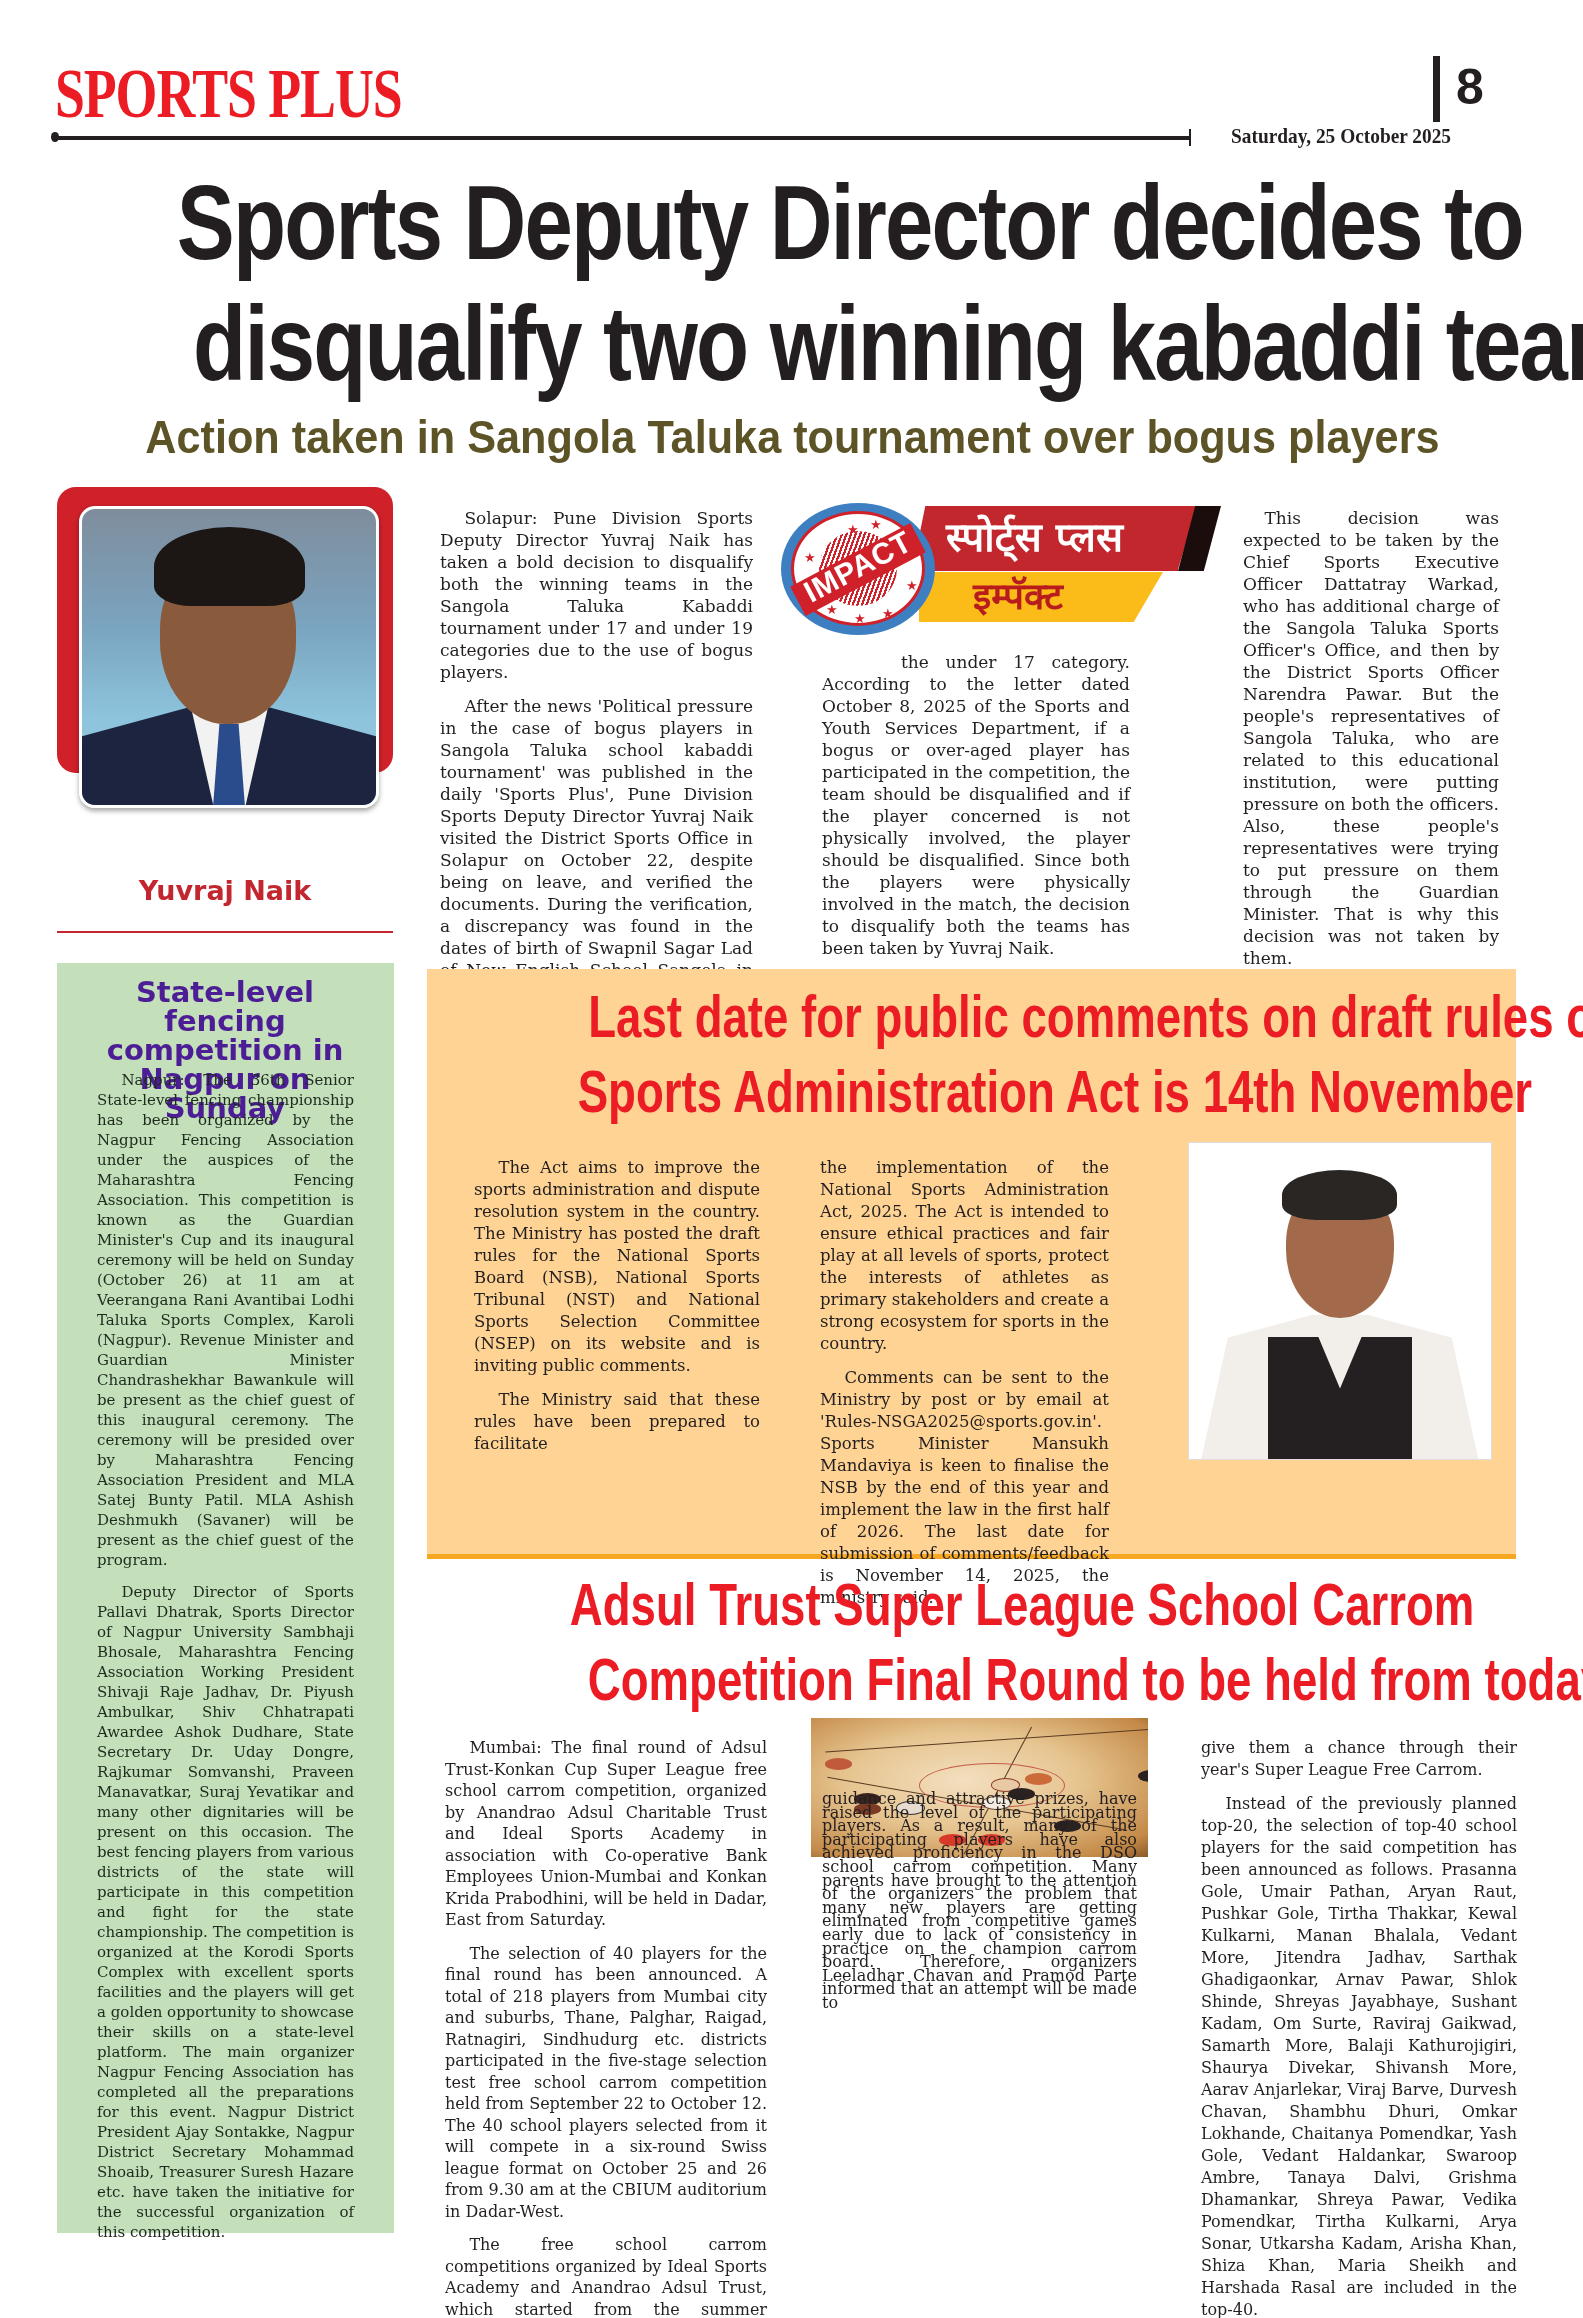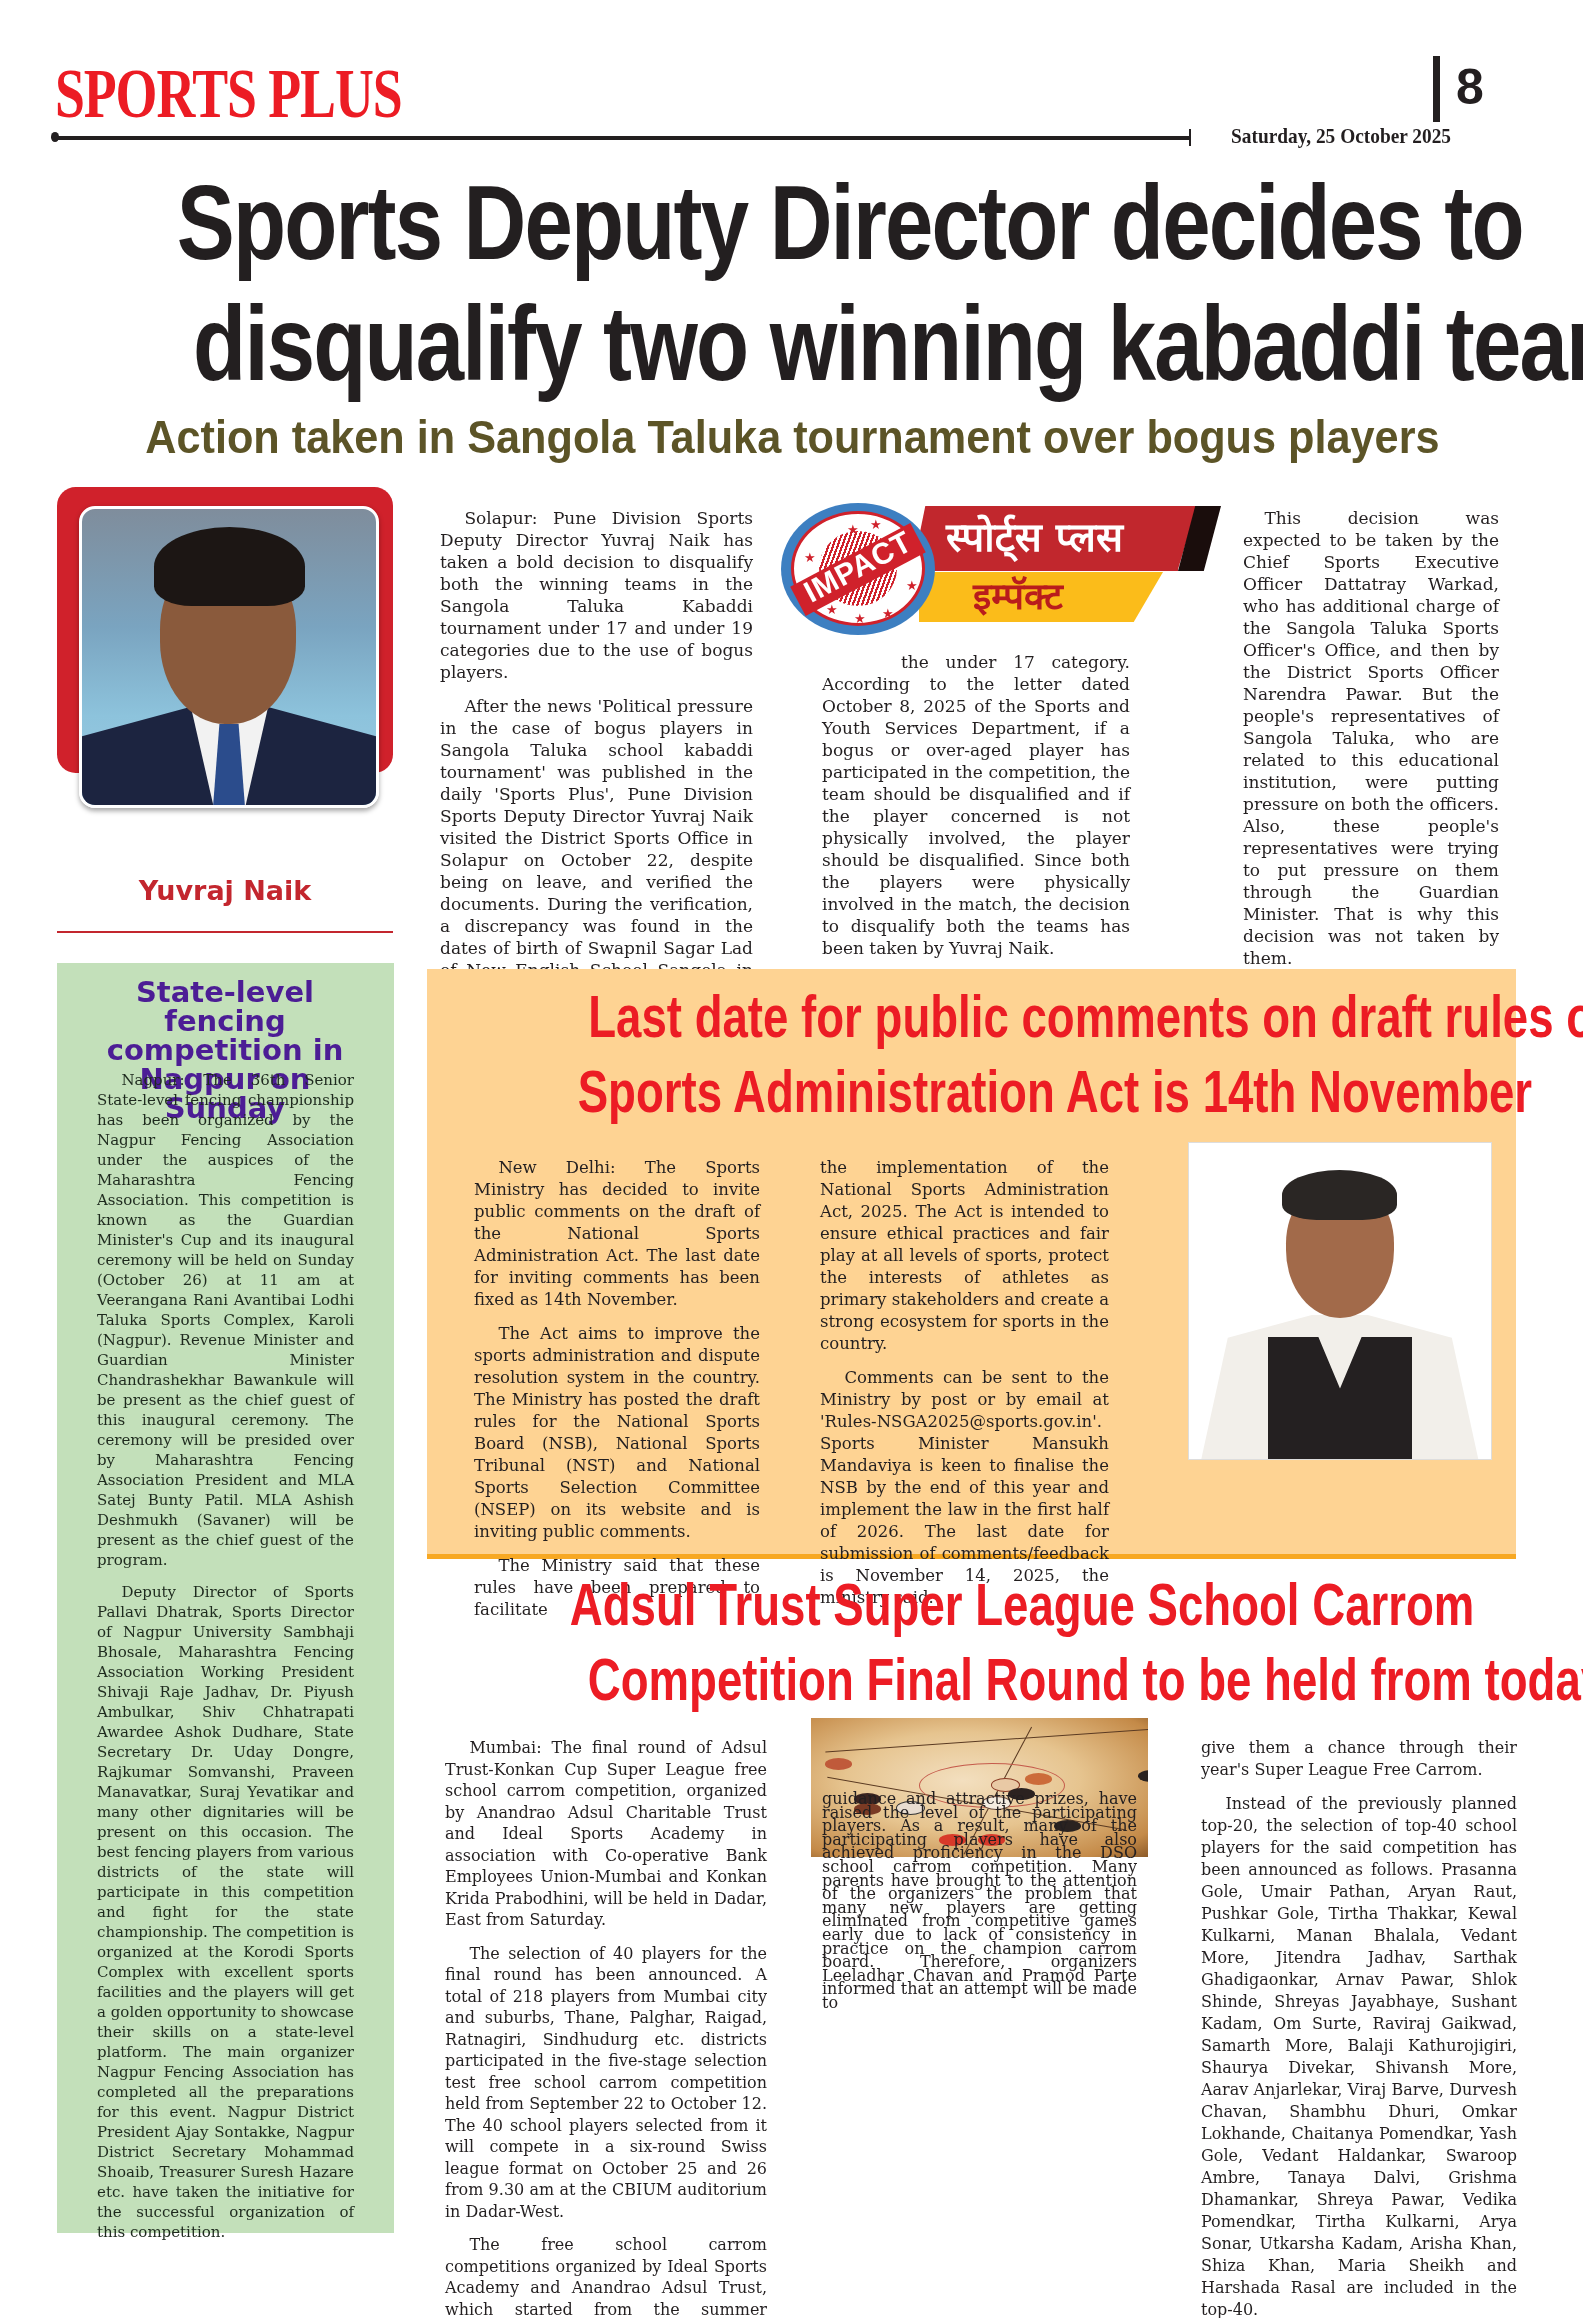--- a/index.html
+++ b/index.html
@@ -144,21 +144,20 @@
   <p>Nagpur: The 36th Senior State-level fencing championship has been organized by the Nagpur Fencing Association under the auspices of the Maharashtra Fencing Association. This competition is known as the Guardian Minister's Cup and its inaugural ceremony will be held on Sunday (October 26) at 11 am at Veerangana Rani Avantibai Lodhi Taluka Sports Complex, Karoli (Nagpur). Revenue Minister and Guardian Minister Chandrashekhar Bawankule will be present as the chief guest of this inaugural ceremony. The ceremony will be presided over by Maharashtra Fencing Association President and MLA Satej Bunty Patil. MLA Ashish Deshmukh (Savaner) will be present as the chief guest of the program.</p>
   <p>Deputy Director of Sports Pallavi Dhatrak, Sports Director of Nagpur University Sambhaji Bhosale, Maharashtra Fencing Association Working President Shivaji Raje Jadhav, Dr. Piyush Ambulkar, Shiv Chhatrapati Awardee Ashok Dudhare, State Secretary Dr. Uday Dongre, Rajkumar Somvanshi, Praveen Manavatkar, Suraj Yevatikar and many other dignitaries will be present on this occasion. The best fencing players from various districts of the state will participate in this competition and fight for the state championship. The competition is organized at the Korodi Sports Complex with excellent sports facilities and the players will get a golden opportunity to showcase their skills on a state-level platform. The main organizer Nagpur Fencing Association has completed all the preparations for this event. Nagpur District President Ajay Sontakke, Nagpur District Secretary Mohammad Shoaib, Treasurer Suresh Hazare etc. have taken the initiative for the successful organization of this competition.</p>
 </div>
 
 <div class="abs orangebox"></div>
 <div class="abs orange-title">
   <span>Last date for public comments on draft rules of</span><br>
   <span>Sports Administration Act is 14th November</span>
 </div>
 <div class="abs col" style="left:462px; top:1145px; width:310px; font-size:16.5px;">
-  <p>New Delhi: The Sports Ministry has decided to invite public comments on the draft of the National Sports Administration Act. The last date for inviting comments has been fixed as 14th November.</p>
   <p>The Act aims to improve the sports administration and dispute resolution system in the country. The Ministry has posted the draft rules for the National Sports Board (NSB), National Sports Tribunal (NST) and National Sports Selection Committee (NSEP) on its website and is inviting public comments.</p>
   <p>The Ministry said that these rules have been prepared to facilitate</p>
 </div>
 <div class="abs col" style="left:808px; top:1145px; width:313px; font-size:16.5px;">
   <p class="noindent">the implementation of the National Sports Administration Act, 2025. The Act is intended to ensure ethical practices and fair play at all levels of sports, protect the interests of athletes as primary stakeholders and create a strong ecosystem for sports in the country.</p>
   <p>Comments can be sent to the Ministry by post or by email at 'Rules-NSGA2025@sports.gov.in'. Sports Minister Mansukh Mandaviya is keen to finalise the NSB by the end of this year and implement the law in the first half of 2026. The last date for submission of comments/feedback is November 14, 2025, the ministry said.</p>
 </div>
 <div class="abs minister-photo">
   <div class="m-body"></div>
   <div class="m-vest"></div>

